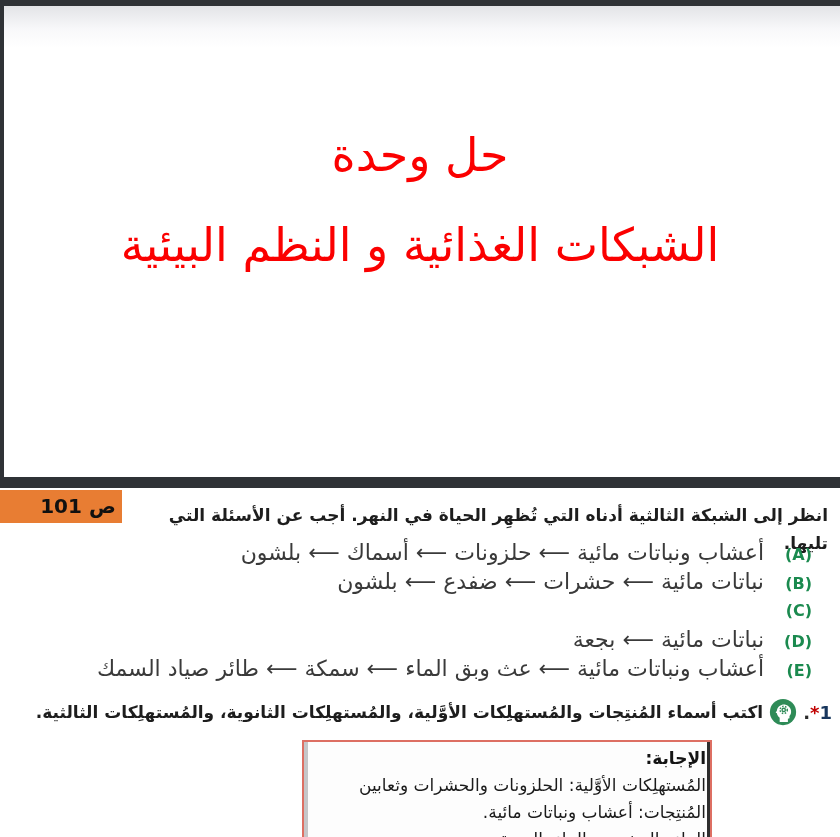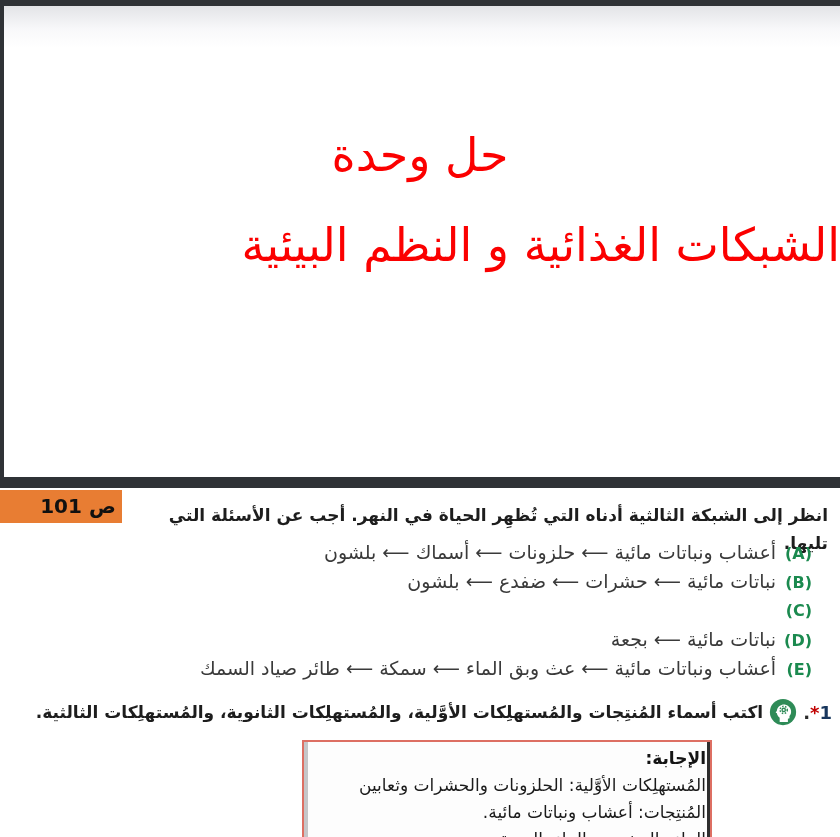--- a/index.html
+++ b/index.html
@@ -24,21 +24,21 @@
     position: absolute; top: 6px; left: 4px; width: 836px; height: 42px;
     background: linear-gradient(to bottom, #e3e4e7 0%, #f8f8fa 55%, #ffffff 100%);
   }
   .slide-title1 {
     position: absolute; top: 120px; left: 0; width: 840px;
     text-align: center; font-size: 46px; font-weight: 400; line-height: 70px;
     direction: rtl;
   }
   .slide-title2 {
     position: absolute; top: 205px; left: 0; width: 840px;
-    text-align: right; font-size: 46px; font-weight: 400; line-height: 80px;
+    text-align: center; font-size: 46px; font-weight: 400; line-height: 80px;
     direction: rtl;
   }
 
   
   .divider-band {
     position: absolute; top: 477px; left: 0; width: 840px; height: 11px;
     background: #2f3236;
   }
 
   
@@ -62,21 +62,21 @@
   }
   .chain-row {
     display: flex; flex-direction: row; align-items: baseline;
     direction: rtl; height: 29px; line-height: 29px;
   }
   .chain-label {
     font-weight: 700; font-size: 16px; width: 36px; flex: 0 0 36px;
     text-align: right; direction: ltr; unicode-bidi: embed;
   }
   .chain-text {
-    font-size: 19px; color: #3a3a3a; white-space: nowrap;
+    font-size: 22px; color: #3a3a3a; margin-right: 12px; white-space: nowrap;
   }
   .question-row {
     position: absolute; top: 210px; right: 8px; left: 20px;
     display: flex; flex-direction: row; align-items: center; direction: rtl;
   }
   .q-num { direction: ltr; unicode-bidi: embed; font-size: 18px; font-weight: 700; }
   .q-num .dot { color: #2a2a2a; }
   .q-num .ast { color: #c00000; }
   .q-num .num { color: #17365d; }
   .q-icon { width: 28px; height: 28px; margin: 0 6px; flex: 0 0 28px; }

